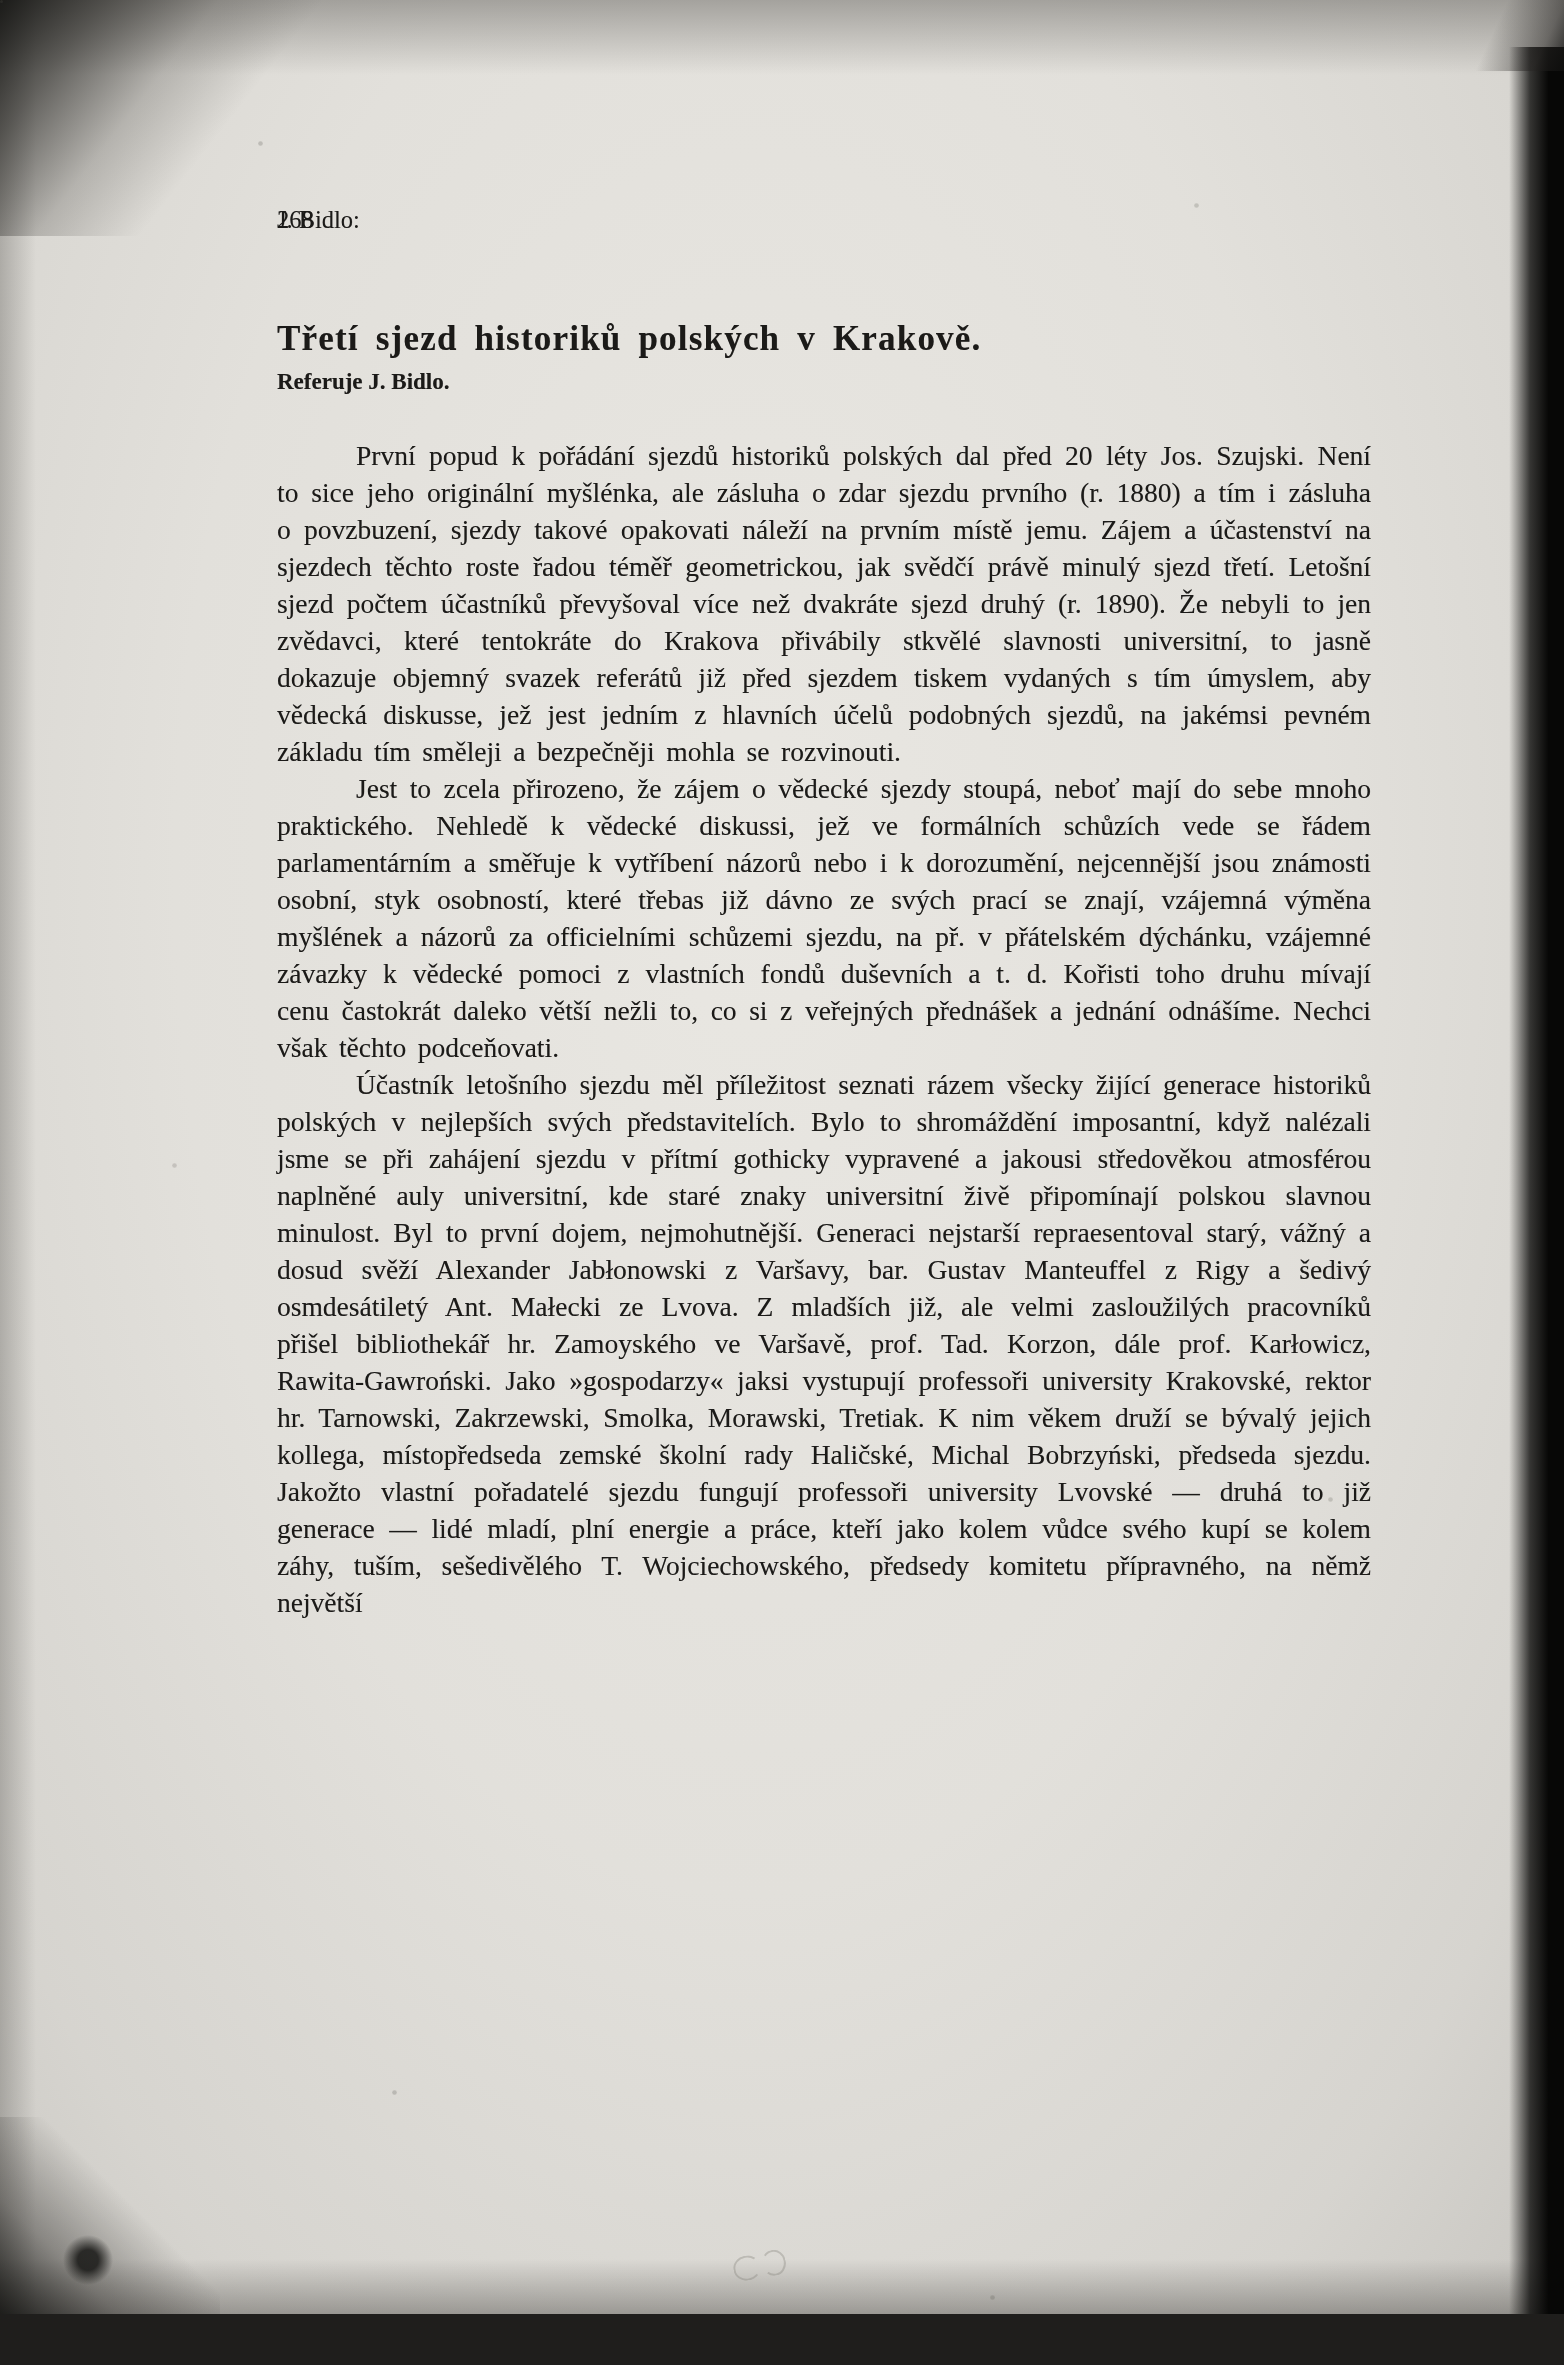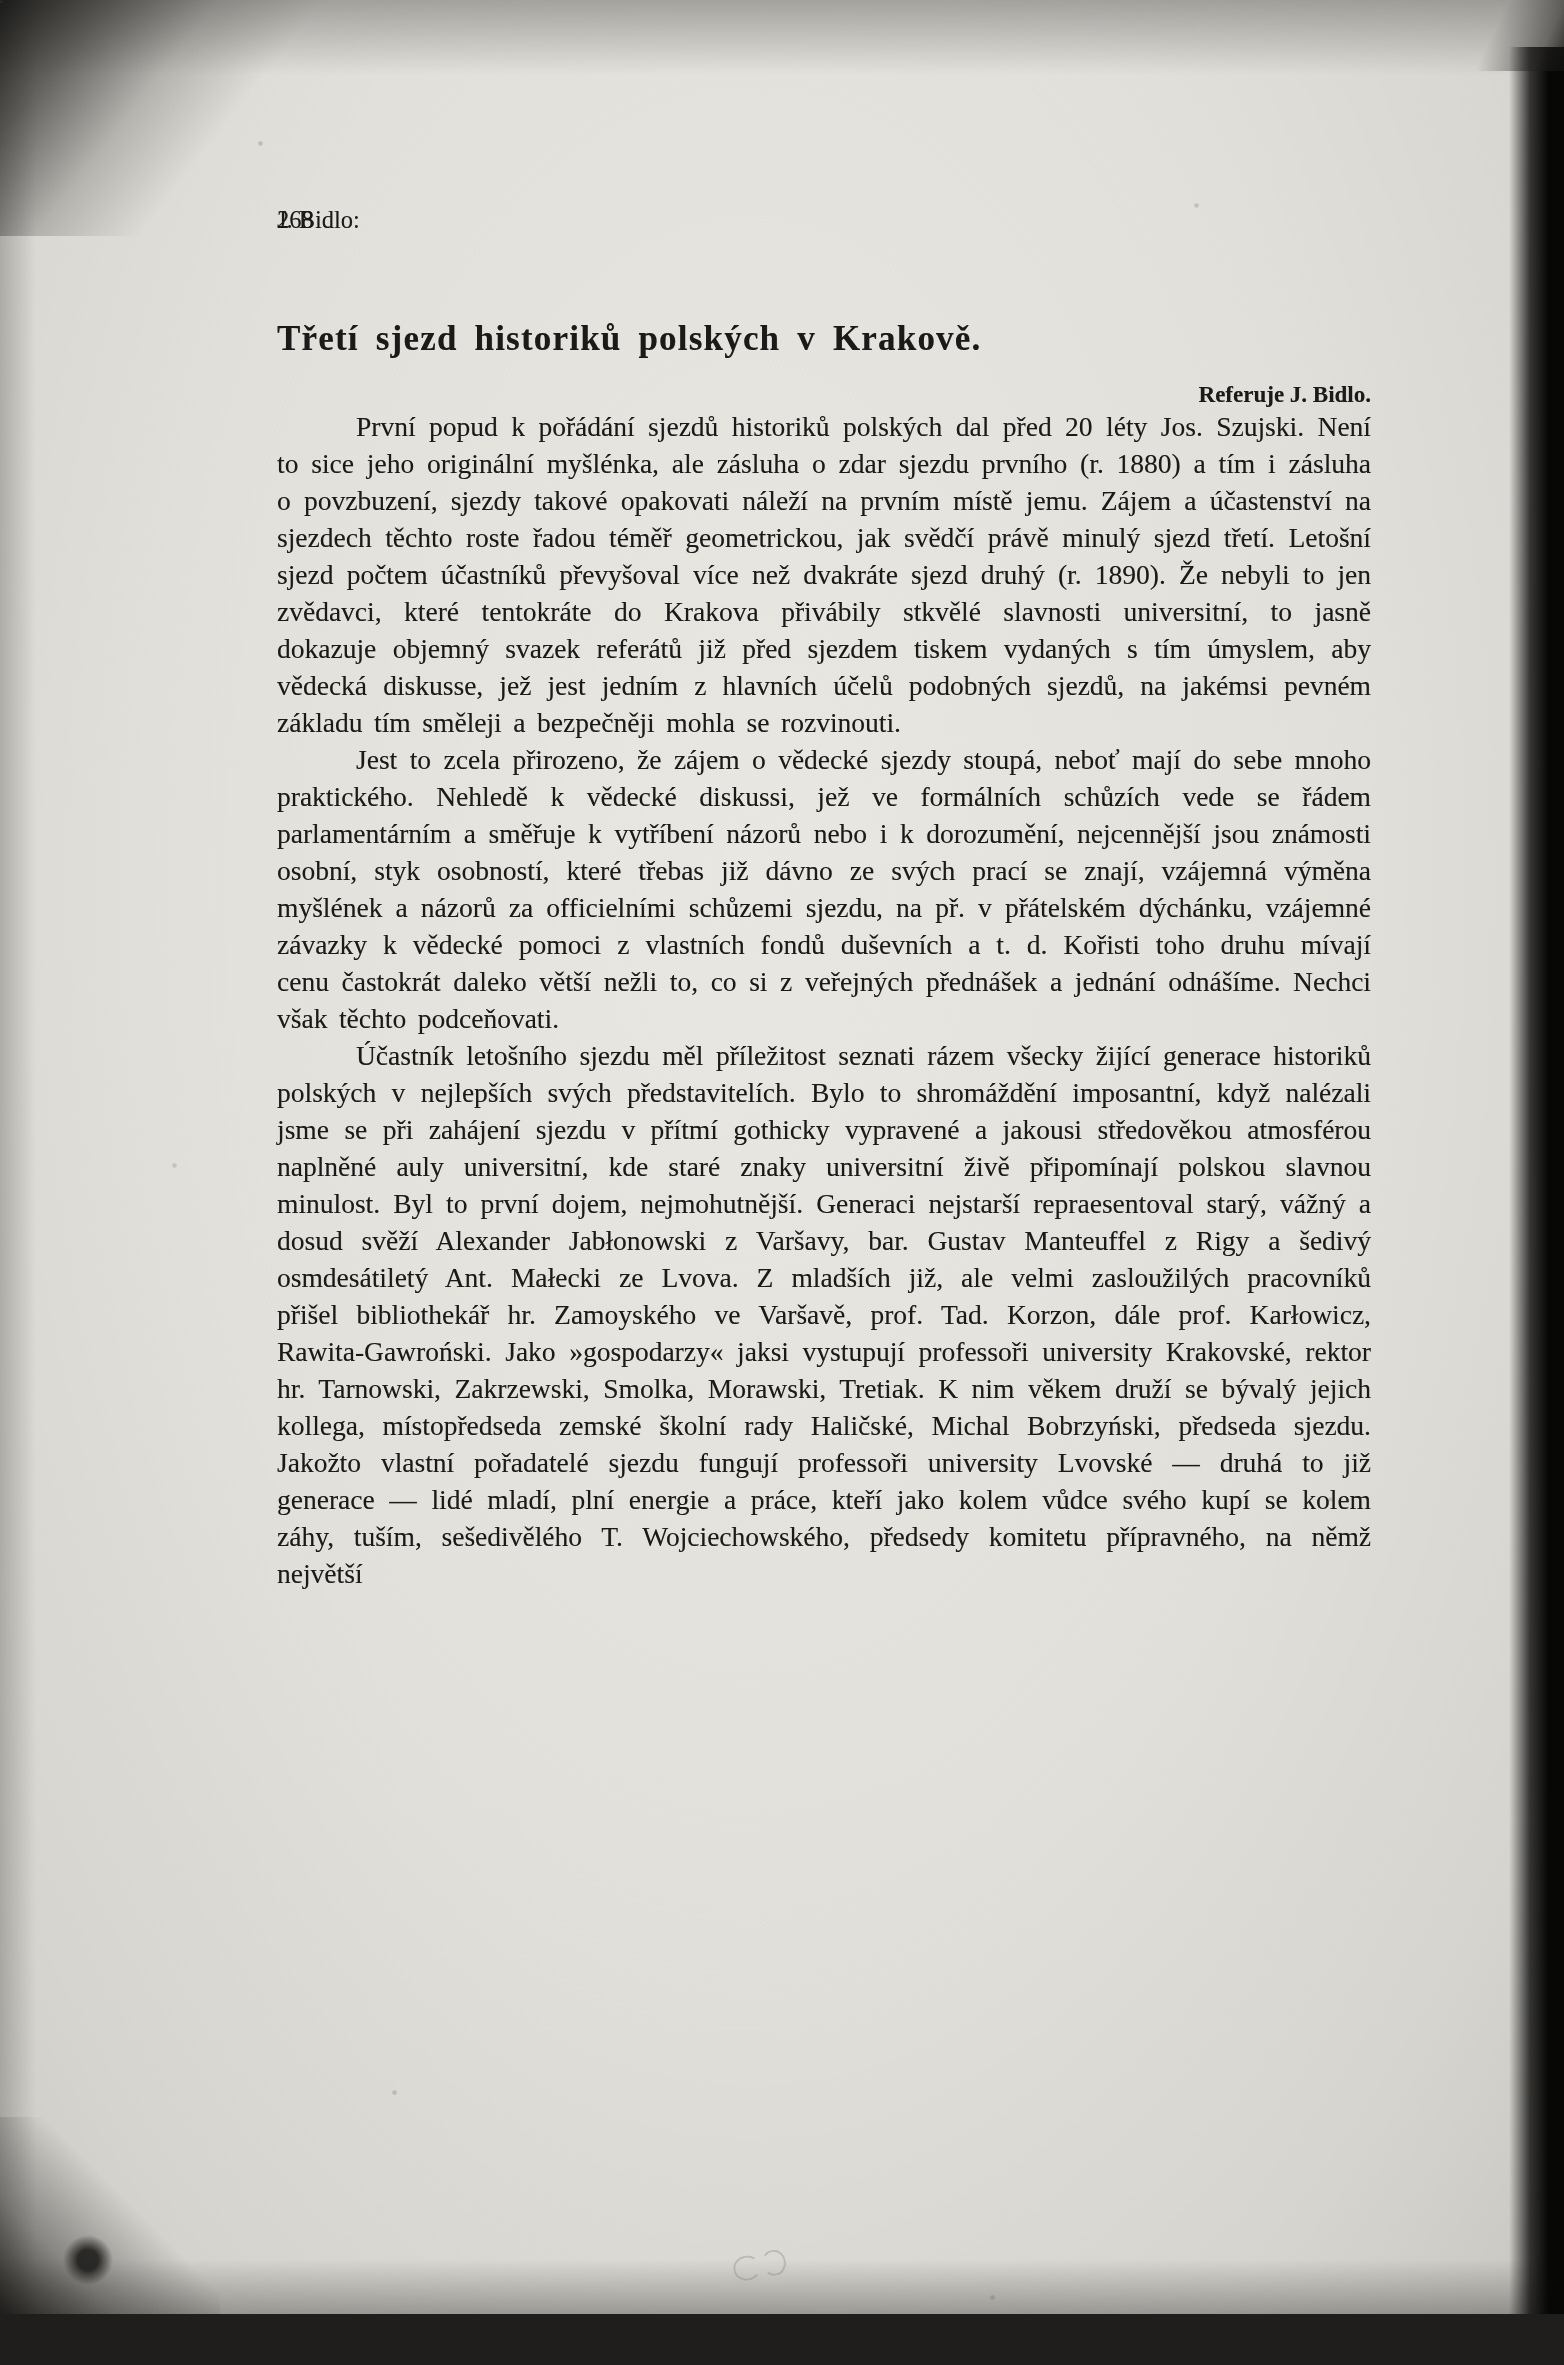--- a/index.html
+++ b/index.html
@@ -88,26 +88,27 @@
   .running-header { position: absolute; left: 0; right: 0; top: 0; text-align: left; }
 
   .title {
     margin: 77px 0 0 0;
     font-size: 35px;
     font-weight: bold;
     letter-spacing: 1.2px;
     word-spacing: 7px;
   }
   .byline {
-    margin-top: 23px;
-    text-align: right;
+    margin-top: 10px;
+    text-align: left;
     font-size: 23px;
     font-weight: bold;
   }
   .body-text {
+    margin-top: 42px;
     font-size: 27.5px;
     line-height: 37px;
     text-align: justify;
   }
   .body-text p {
     margin: 0;
     text-indent: 79px;
     word-spacing: 4.7px;
   }
 </style>

